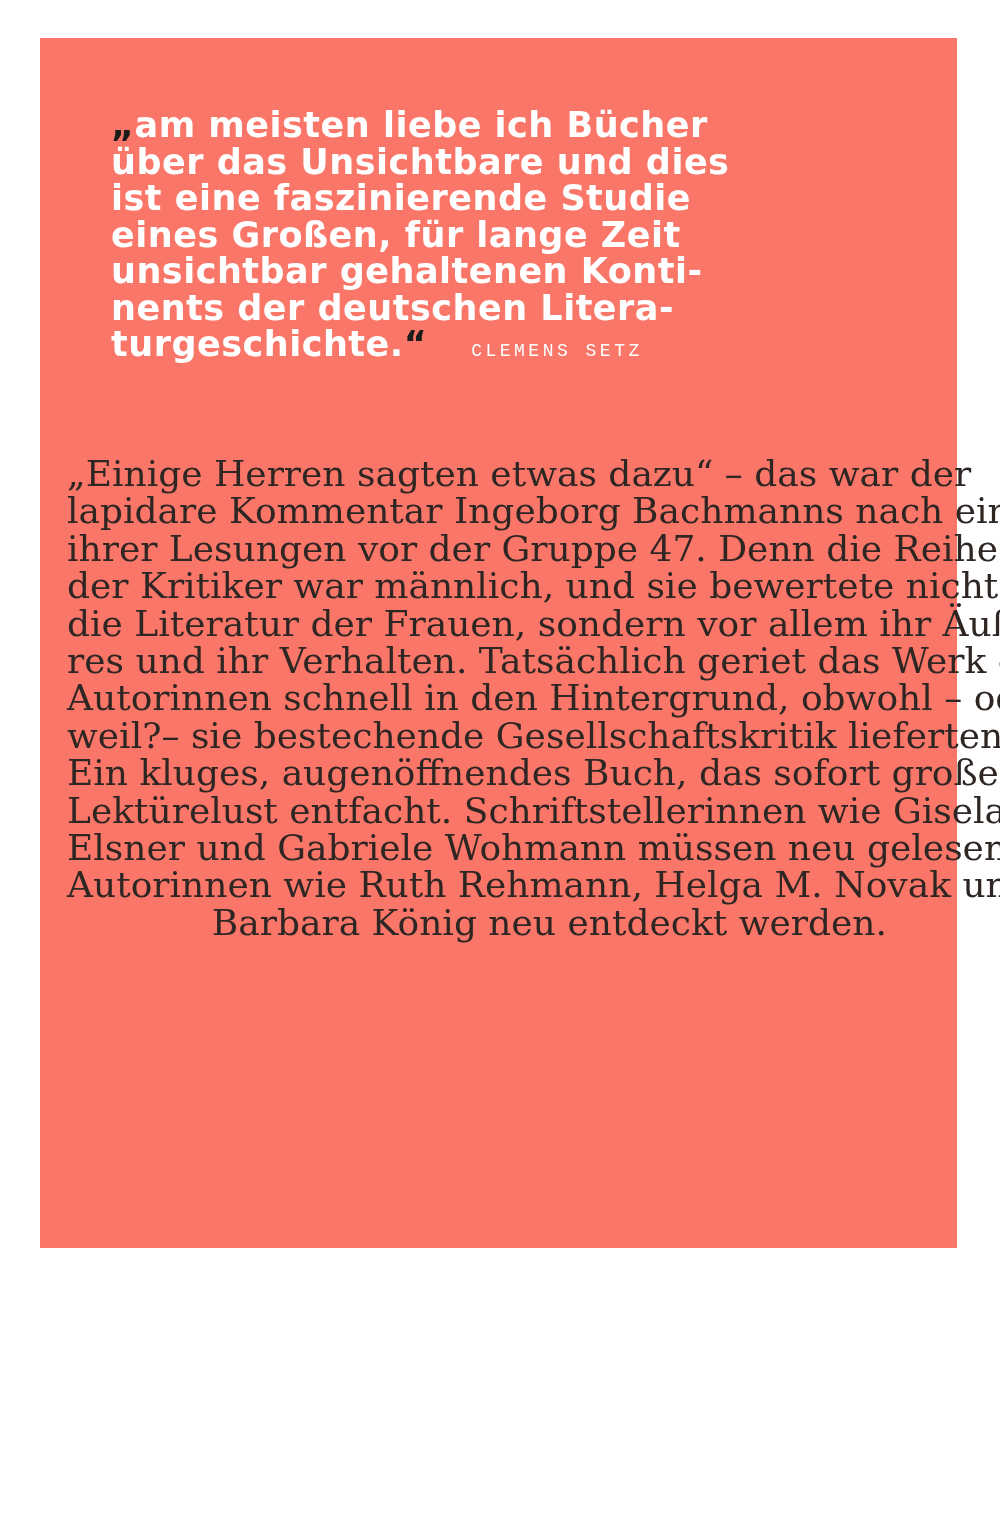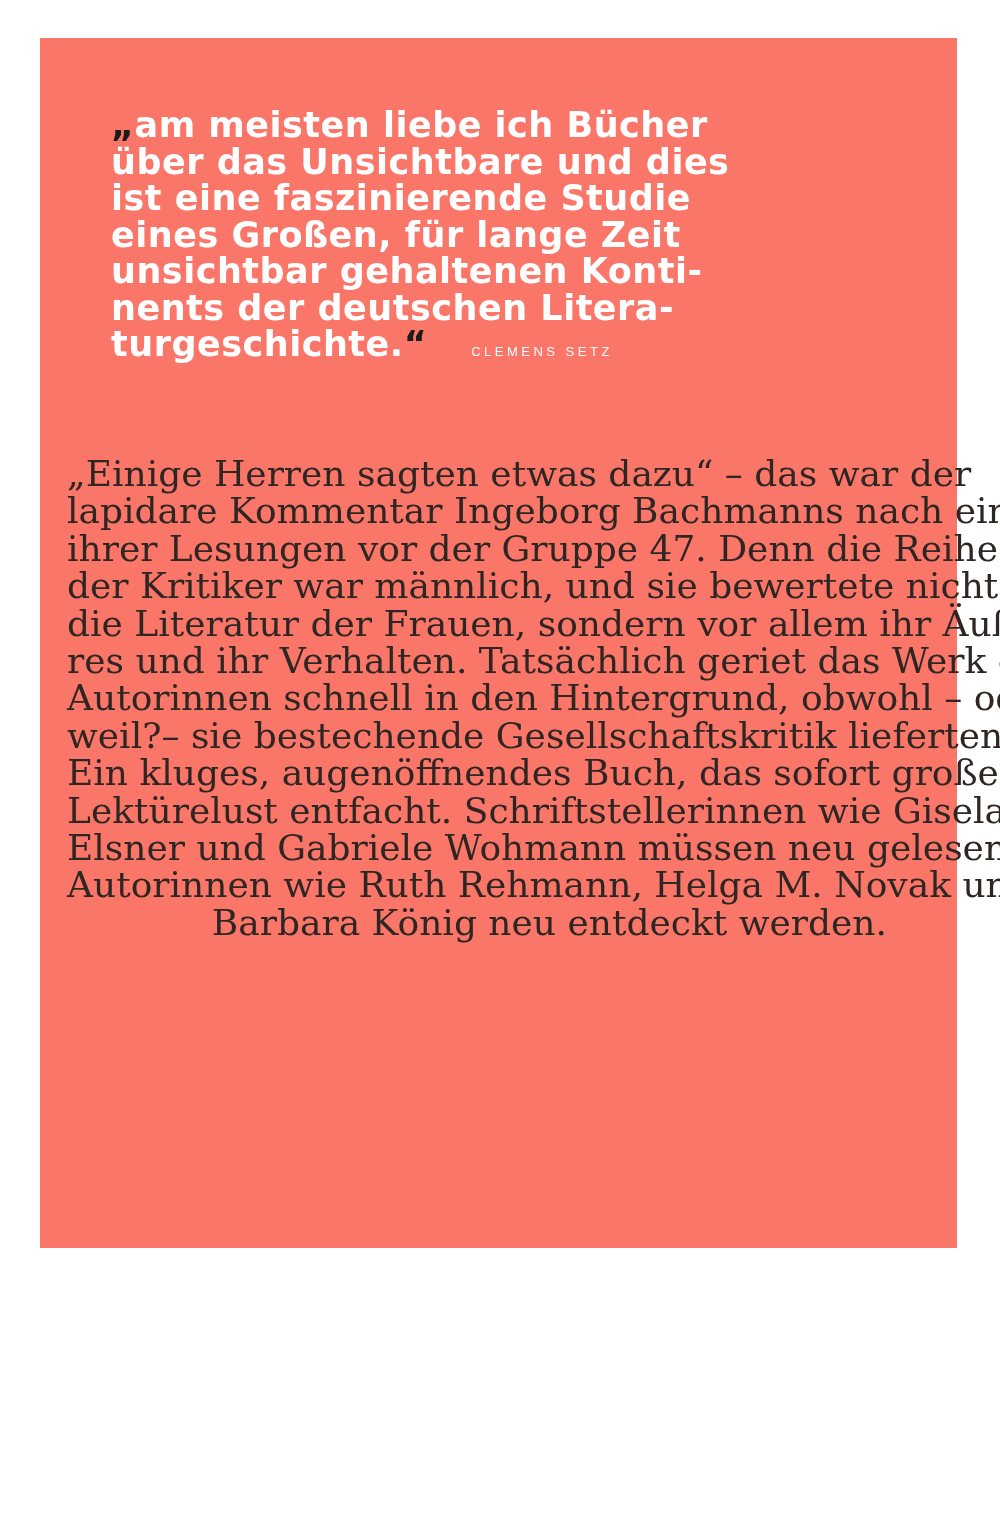--- a/index.html
+++ b/index.html
@@ -24,23 +24,23 @@
     font-weight: bold;
     font-size: 35px;
     line-height: 36.5px;
     letter-spacing: 0.5px;
     white-space: pre;
   }
   .quote-top    { left: 71px; top: 69px;  }
   .quote-bottom { left: 71px; top: 984px; }
   .qmark { color: var(--quote_marks, #1c1c1a); }
   .attribution {
-    font-family: Liberation Sans, sans-serif;
+    font-family: Liberation Mono, monospace;
     font-weight: normal;
-    font-size: 13px;
+    font-size: 18px;
     letter-spacing: 3.5px;
     margin-left: 44px;
     color: var(--quote_text, #ffffff);
   }
   .review {
     position: absolute;
     right: 70px; top: 417px;
     width: 820px;
     text-align: right;
     color: var(--body_text, #2e2623);

